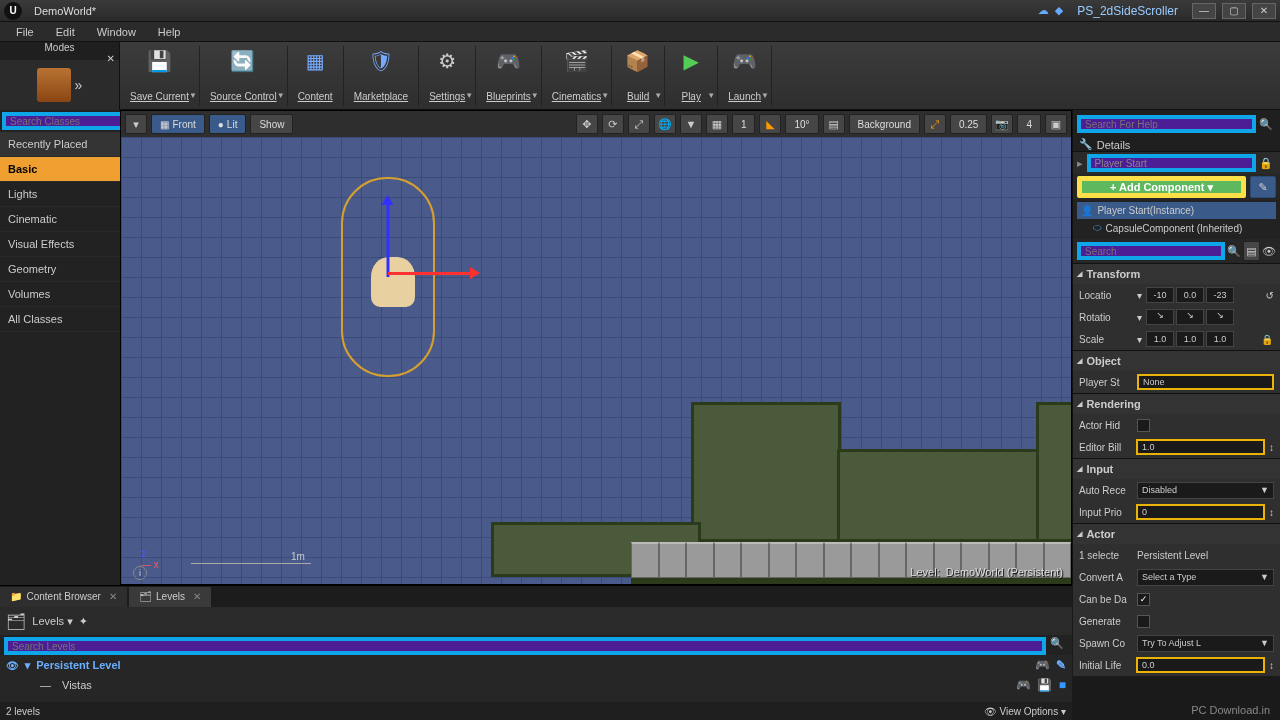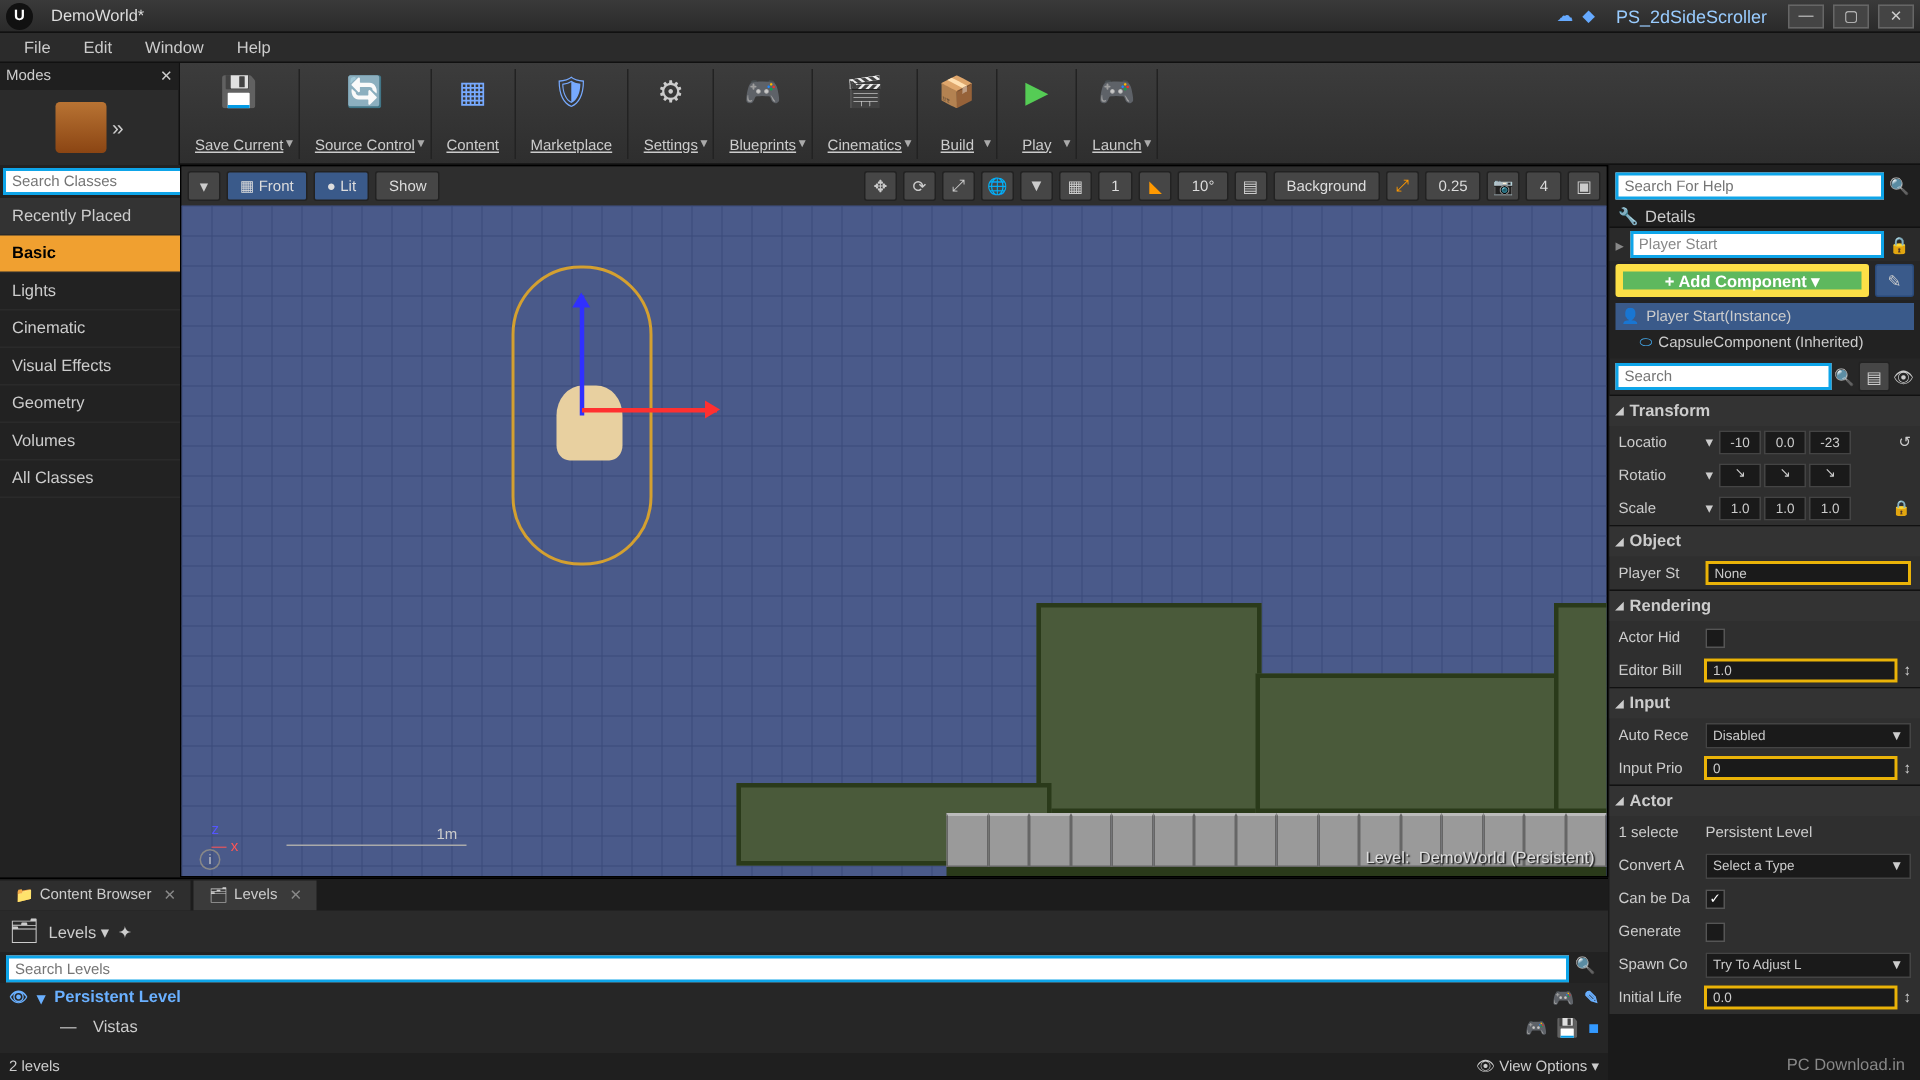--- a/index.html
+++ b/index.html
@@ -8,31 +8,31 @@
 .ue-logo { width:18px; height:18px; background:#111; border-radius:50%; display:flex; align-items:center; justify-content:center; color:#fff; font-weight:bold; font-size:10px;}
 .title-text { flex:0 0 auto; padding:0 12px; color:#ddd; }
 .title-spacer { flex:1; }
 .title-right { display:flex; align-items:center; gap:6px;}
 .prj-name { color:#9cf; font-size:12px; padding:0 8px;}
 .winbtn { width:24px; height:16px; background:#444; border:1px solid #666; display:flex; align-items:center; justify-content:center; font-size:10px; color:#ccc;}
 .menubar { height:20px; background:#2b2b2b; display:flex; align-items:center; padding:0 6px; gap:2px; border-bottom:1px solid #111;}
 .menu-item { padding:2px 10px; color:#ccc; }
 .toolbar { height:68px; background: linear-gradient(#3c3c3c,#2e2e2e); display:flex; align-items:center; border-bottom:1px solid #111;}
 .modes-panel { width:120px; height:68px; background:#2b2b2b; display:flex; flex-direction:column; border-right:1px solid #111;}
-.modes-header { height:18px; background:#1f1f1f; display:flex; align-items:center; padding:0 4px; font-size:10px;}
+.modes-header { height:18px; background:#1f1f1f; display:flex; align-items:center; padding:0 4px; font-size:10px;flex-direction:column;}
 .modes-body { flex:1; display:flex; align-items:center; justify-content:center; gap:4px;}
 .mode-ico { width:34px; height:34px; background:linear-gradient(#b87333,#8b4513); border-radius:3px;}
 .tool-btn { display:flex; flex-direction:column; align-items:center; justify-content:center; padding:4px 10px; height:60px; border-right:1px solid #222; position:relative;}
 .tool-ico { width:32px; height:28px; display:flex; align-items:center; justify-content:center; font-size:20px;}
 .tool-lbl { font-size:10px; color:#ccc; margin-top:18px;text-decoration:underline;}
 .dd-arrow { position:absolute; right:2px; bottom:6px; font-size:8px; color:#aaa;}
 .main-row { display:flex; height:calc(720px - 22px - 20px - 68px - 135px);}
 .left-panel { width:120px; background:#222; display:flex; flex-direction:column;}
 .search-row { height:22px; display:flex; align-items:center; padding:2px;}
-.search-input { flex:1; background:#ffffff; border:2px solid #0ea5e9; color:#888; padding:2px 4px; font-size:10px; height:18px;}
+.search-input { flex:1; background:#4c1d95; border:4px solid #0ea5e9; color:#888; padding:2px 4px; font-size:10px; height:18px;}
 .place-cat { padding:6px 8px; color:#ccc; border-bottom:1px solid #2a2a2a; font-size:11px;}
 .place-cat.sel { background:#f0a030; color:#000; font-weight:bold;}
 .place-cat.recent { background:#333;}
 .viewport-wrap { flex:1; display:flex; flex-direction:column; background:#1a1a1a; border:1px solid #000;}
 .vp-toolbar { height:26px; background:#2e2e2e; display:flex; align-items:center; padding:0 4px; gap:4px;}
 .vp-btn { height:20px; padding:0 8px; background:#464646; border:1px solid #222; border-radius:2px; display:flex; align-items:center; gap:3px; font-size:10px; color:#ddd;}
 .vp-btn.blue { background:#3a5a8a;}
 .vp-sp { flex:1;}
 .vp-ico { width:22px; height:20px; background:#464646; border:1px solid #222; border-radius:2px; display:flex; align-items:center; justify-content:center; font-size:11px;}
 .viewport { flex:1; background:#4a5a8a; position:relative; overflow:hidden;}

